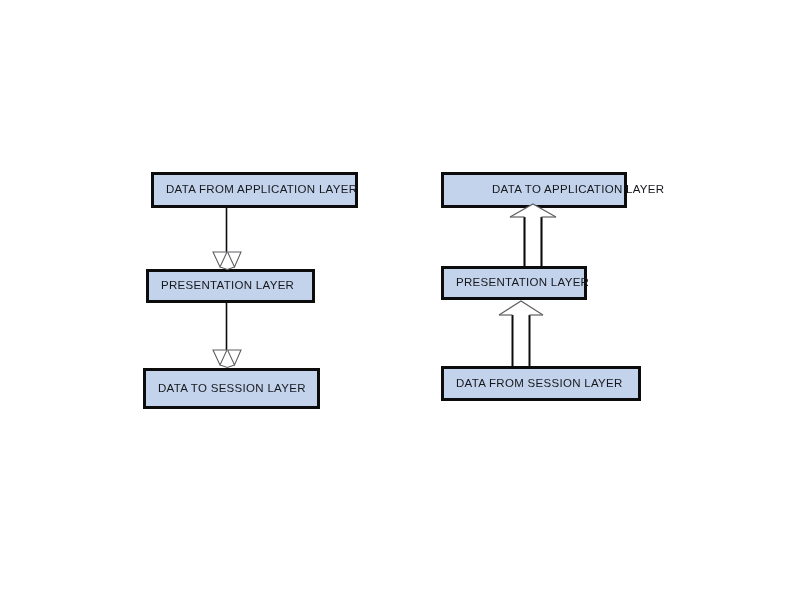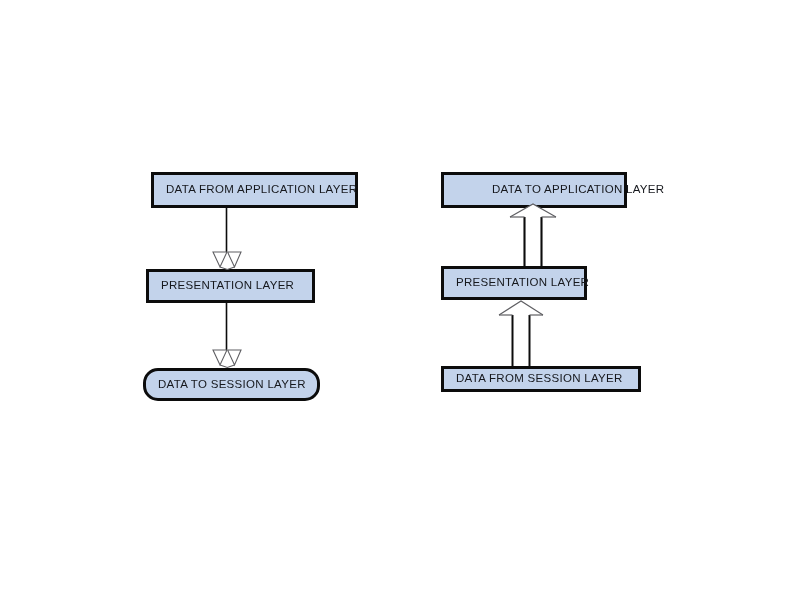--- a/index.html
+++ b/index.html
@@ -44,25 +44,25 @@
     position: absolute;
     left: 0;
     top: 0;
     width: 794px;
     height: 595px;
     pointer-events: none;
   }
   
   #box-app-from   { left: 151px; top: 172px; width: 207px; height: 36px; }
   #box-pres-left  { left: 146px; top: 269px; width: 169px; height: 34px; }
-  #box-sess-to    { left: 143px; top: 368px; width: 177px; height: 33px; border-radius: 15px; }
+  #box-sess-to    { left: 143px; top: 368px; width: 177px; height: 41px; }
   
   #box-app-to     { left: 441px; top: 172px; width: 186px; height: 36px; padding-left: 36px; }
   #box-pres-right { left: 441px; top: 266px; width: 146px; height: 34px; }
-  #box-sess-from  { left: 441px; top: 366px; width: 200px; height: 26px; }
+  #box-sess-from  { left: 441px; top: 366px; width: 200px; height: 35px; }
 </style>
 </head>
 <body>
 
 <div id="canvas">
 
   <div class="box" id="box-app-from">
     <span class="label">DATA FROM APPLICATION LAYER</span>
   </div>
 

